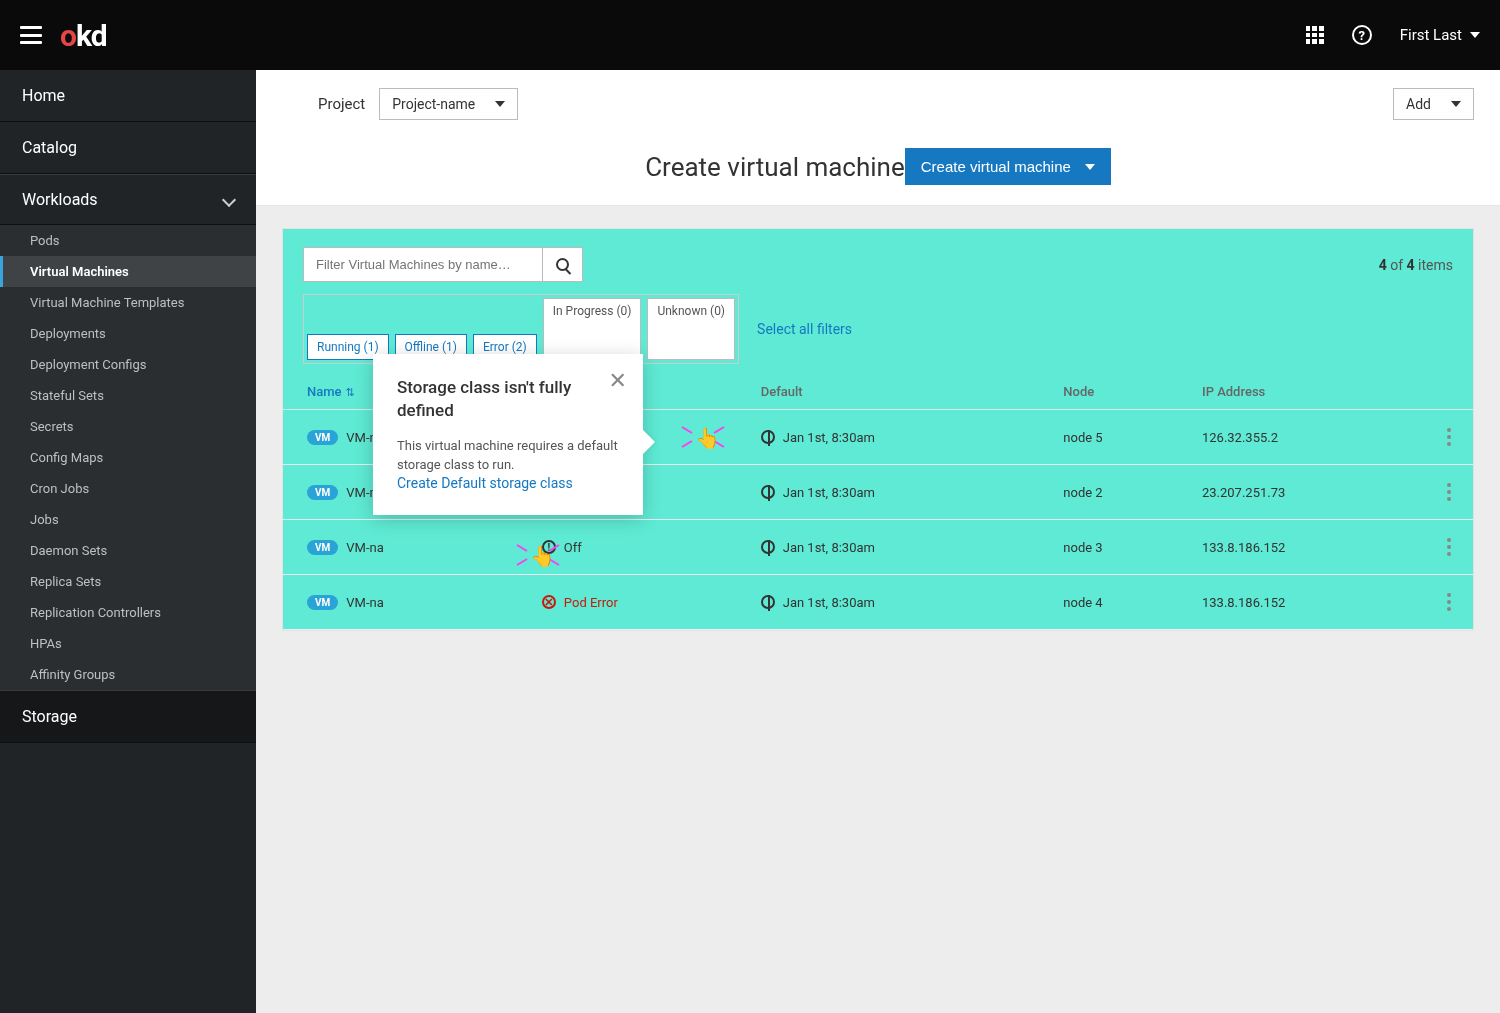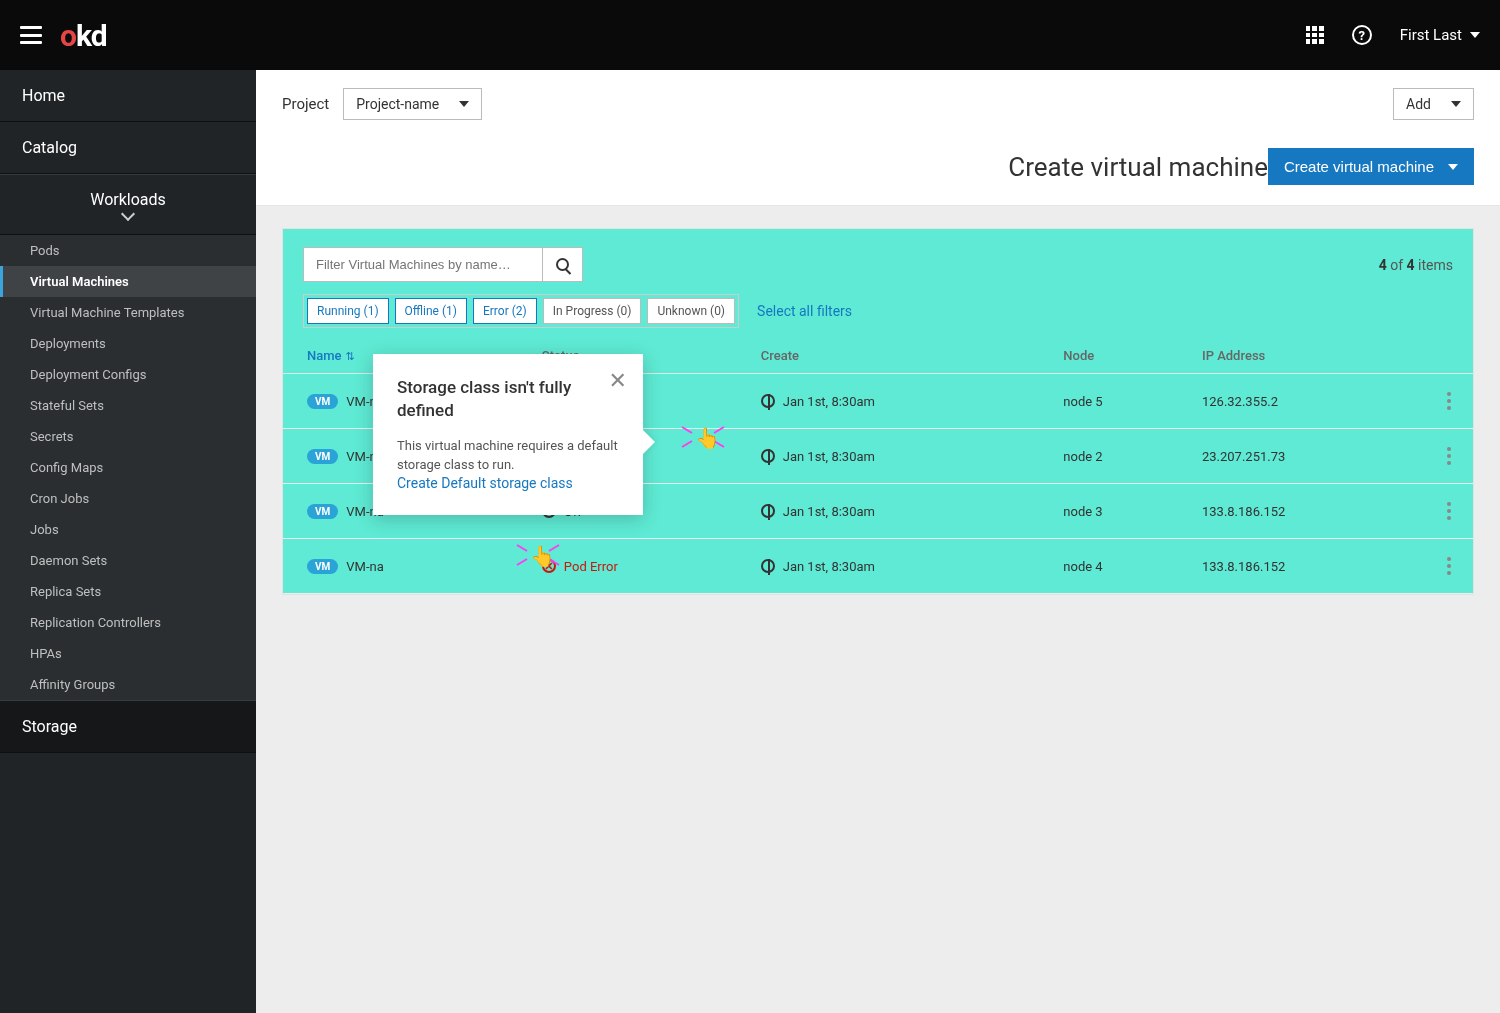--- a/index.html
+++ b/index.html
@@ -13,53 +13,53 @@
   .topbar-right { margin-left: auto; display: flex; align-items: center; gap: 28px; }
   .grid-icon { width: 18px; height: 18px; display: grid; grid-template-columns: repeat(3,1fr); grid-template-rows: repeat(3,1fr); gap: 2px; }
   .grid-icon span { background:#fff; }
   .help-icon { width:20px;height:20px;border:2px solid #fff;border-radius:50%;display:flex;align-items:center;justify-content:center;font-size:13px;font-weight:700; }
   .user-menu { display:flex;align-items:center;gap:8px;font-size:15px; }
   .caret-down { width:0;height:0;border-left:5px solid transparent;border-right:5px solid transparent;border-top:6px solid #fff; }
 
   .shell { display:flex; height: calc(100vh - 70px); }
   .sidebar { width:256px; background:#212427; color:#d7d7d7; overflow-y:auto; }
   .side-item { padding:16px 22px; font-size:16px; color:#fff; cursor:pointer; border-bottom:1px solid #0e0f10; }
-  .side-section { padding:15px 22px; font-size:16px; color:#fff; display:flex; align-items:center; justify-content:space-between; cursor:pointer; border-top:1px solid #393c3f; border-bottom:1px solid #0e0f10;flex-direction:column;}
+  .side-section { padding:15px 22px; font-size:16px; color:#fff; display:flex; align-items:center; justify-content:space-between; cursor:pointer; border-top:1px solid #393c3f; border-bottom:1px solid #0e0f10;}
   .chev { width:10px;height:10px;border-right:2px solid #cfcfcf;border-bottom:2px solid #cfcfcf; transform:rotate(45deg); }
   .sub-list { background:#2b2e31; }
   .sub-item { padding:8px 22px 8px 30px; font-size:13px; color:#bfbfbf; cursor:pointer; }
   .sub-item.active { background:#404346; color:#fff; font-weight:600; border-left:3px solid #39a5dc; padding-left:27px; }
   .side-item.storage { border-top:1px solid #393c3f; background:#151719;}
   .dark-bottom { flex:1; background:#151719; }
 
   .main { flex:1; background:#ededed; overflow:auto; }
   .whitebar { background:#fff; padding:18px 26px 20px; border-bottom:1px solid #e5e5e5; }
-  .project-row { display:flex; align-items:center; gap:14px; }
+  .project-row { display:flex; align-items:center; gap:14px;margin-left:36px; }
   .project-label { font-size:15px; color:#333; }
   .select-box { border:1px solid #bbb; padding:7px 12px; display:flex; align-items:center; gap:20px; font-size:14px; cursor:pointer; min-width:120px; justify-content:space-between;}
   .select-box .tri { width:0;height:0;border-left:5px solid transparent;border-right:5px solid transparent;border-top:6px solid #333; }
   .add-btn { margin-left:auto; }
-  .title-row { display:flex; align-items:center; justify-content:flex-end; margin-top:28px; }
+  .title-row { display:flex; align-items:center; justify-content:center; margin-top:28px; }
   .page-title { font-size:26px; font-weight:400; color:#333; }
   .primary-btn { background:#1678c1; color:#fff; padding:10px 16px; border:none; font-size:15px; cursor:pointer; display:flex; align-items:center; gap:14px; }
   .primary-btn .tri { border-top-color:#fff; width:0;height:0;border-left:5px solid transparent;border-right:5px solid transparent;border-top:6px solid #fff;}
 
   .content-panel { margin:22px 26px; background:#5eead4; border:1px solid #e2e2e2; position:relative; }
   .toolbar { padding:18px 20px 10px; }
   .toolbar-row1 { display:flex; align-items:center; justify-content:space-between; }
   .search-group { display:flex; }
   .search-input { width:240px; padding:9px 12px; border:1px solid #bbb; font-size:13px; }
   .search-btn { width:40px; border:1px solid #bbb; border-left:none; background:#fff; display:flex;align-items:center;justify-content:center; cursor:pointer;}
   .mag { width:13px;height:13px;border:2px solid #333;border-radius:50%;position:relative; }
   .mag::after { content:""; position:absolute; width:2px;height:7px;background:#333; transform:rotate(-45deg); bottom:-6px; right:-2px; }
   .items-count { font-size:14px; color:#555; }
   .items-count b { font-weight:700; color:#333; }
   .filter-row { display:flex; align-items:center; gap:6px; margin-top:12px; flex-wrap:wrap; }
   .chip { border:1px solid #bbb; padding:5px 9px; font-size:12px; color:#555; cursor:pointer; background:#fff;}
-  .chip.sel { border-color:#1678c1; color:#1678c1; }
+  .chip.sel { border-color:#1678c1; color:#1678c1;margin-top:36px; }
   .chip-wrap { display:flex; gap:6px; border:1px solid #ccc; padding:3px; }
   .select-all { margin-left:12px; color:#1678c1; font-size:14px; cursor:pointer; }
 
   table { width:100%; border-collapse:collapse; }
   thead th { text-align:left; padding:10px 12px; font-size:13px; color:#666; font-weight:500; border-bottom:1px solid #e5e5e5; }
   thead th.sortable { color:#1678c1; cursor:pointer; }
   tbody td { padding:14px 12px; font-size:13px; border-bottom:1px solid #eee; vertical-align:middle; }
   .vm-name { display:flex; align-items:center; gap:8px; }
   .vm-badge { background:#2aa3d6; color:#fff; font-size:10px; font-weight:700; padding:2px 8px; border-radius:10px; }
   .status-cell { display:flex; align-items:center; gap:8px; }
@@ -195,21 +195,21 @@
           </div>
           <a class="select-all">Select all filters</a>
         </div>
       </div>
 
       <table>
         <thead>
           <tr>
             <th class="sortable" style="padding-left:24px;"><span>Name</span><span class="sort-icon">⇅</span></th>
             <th>Status</th>
-            <th>Create</th>
+            <th>Default</th>
             <th>Node</th>
             <th>IP Address</th>
             <th style="width:40px;"></th>
           </tr>
         </thead>
         <tbody>
           <tr>
             <td style="padding-left:24px;">
                 <div class="vm-name">
                   <span class="vm-badge">VM</span>

